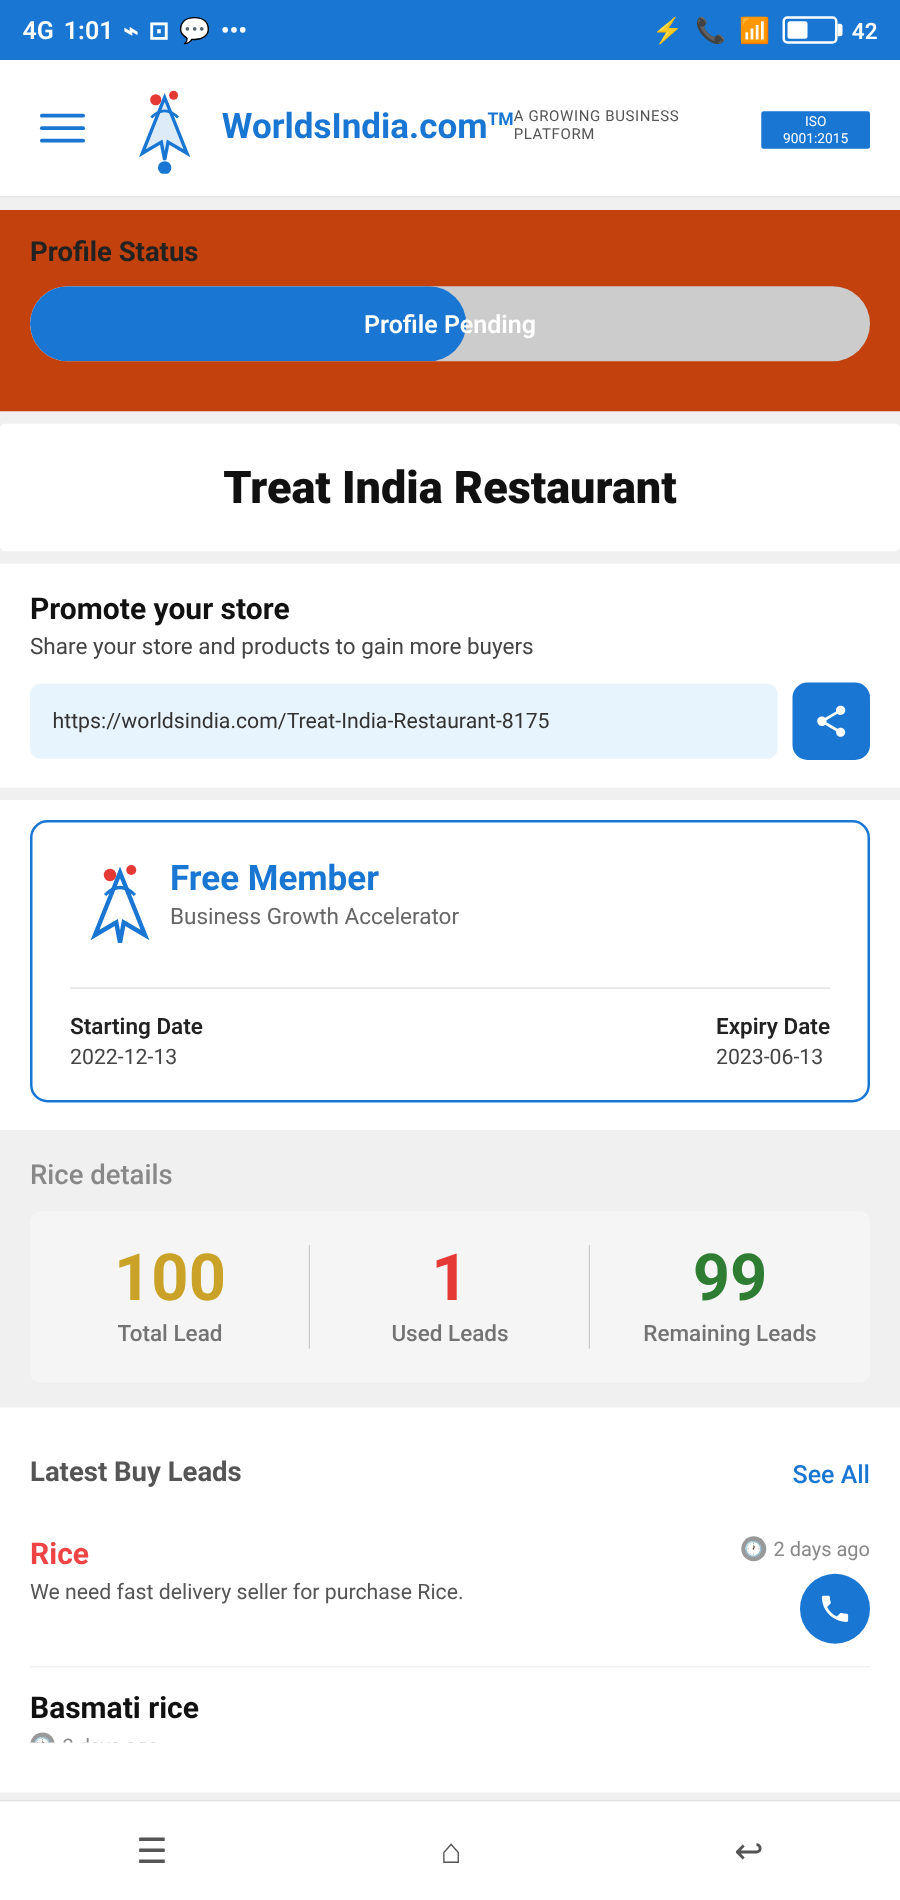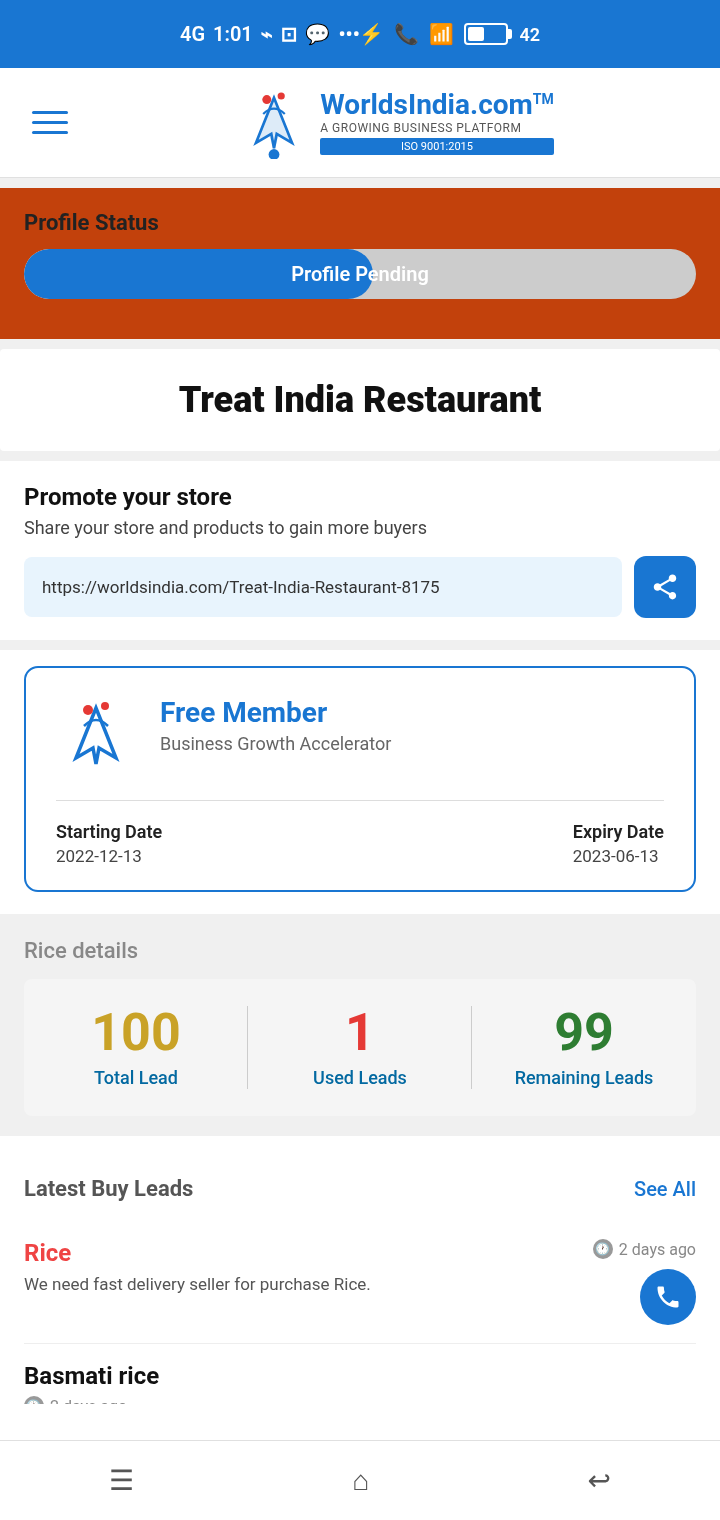--- a/index.html
+++ b/index.html
@@ -9,24 +9,24 @@
       min-height: 1520px;
       font-family: -apple-system, BlinkMacSystemFont, 'Segoe UI', Roboto, Arial, sans-serif;
       background: #f0f0f0;
       overflow-x: hidden;
     }
 
     
     .status-bar {
       background: #1976D2;
       color: white;
-      height: 68px;
-      display: flex;
-      align-items: center;
-      justify-content: center;
+      height: 48px;
+      display: flex;
+      align-items: center;
+      justify-content: space-between;
       padding: 0 18px;
       font-size: 22px;
       font-weight: 600;
     }
     .status-left { display: flex; align-items: center; gap: 8px; font-size: 20px; }
     .status-right { display: flex; align-items: center; gap: 10px; font-size: 20px; }
     .battery-icon {
       border: 2px solid white;
       border-radius: 4px;
       width: 44px;
@@ -88,21 +88,21 @@
       display: flex;
       align-items: center;
       gap: 10px;
     }
     .logo-icon {
       width: 72px;
       height: 72px;
     }
     .logo-text-block {
       display: flex;
-      flex-direction: column;
+      flex-direction: row;
     }
     .logo-title {
       font-size: 28px;
       font-weight: 700;
       color: #1976D2;
       line-height: 1.1;
     }
     .logo-title span { color: #F44336; }
     .logo-subtitle {
       font-size: 12px;
@@ -128,21 +128,21 @@
     }
     .profile-status-label {
       font-size: 22px;
       font-weight: 700;
       color: #222;
       margin-bottom: 14px;
     }
     .progress-bar-container {
       background: #ccc;
       border-radius: 30px;
-      height: 50px;
+      height: 60px;
       position: relative;
       overflow: hidden;
     }
     .progress-bar-fill {
       background: #1976D2;
       height: 100%;
       border-radius: 30px;
       width: 52%;
       display: flex;
       align-items: center;
@@ -227,21 +227,20 @@
       margin-top: 10px;
     }
     .member-card {
       border: 2px solid #1976D2;
       border-radius: 14px;
       padding: 28px 30px 24px;
     }
     .member-card-top {
       display: flex;
       align-items: flex-start;
-      gap: 24px;
       margin-bottom: 24px;
     }
     .member-logo {
       width: 80px;
       height: 80px;
     }
     .member-info { flex: 1; }
     .member-type {
       font-size: 28px;
       font-weight: 700;
@@ -308,21 +307,21 @@
       font-size: 52px;
       font-weight: 700;
       line-height: 1;
       margin-bottom: 8px;
     }
     .lead-number.gold { color: #c9a227; }
     .lead-number.red { color: #e53935; }
     .lead-number.green { color: #2e7d32; }
     .lead-label {
       font-size: 18px;
-      color: #0369a1;
+      color: #737373;
       font-weight: 500;
     }
 
     
     .latest-leads-section {
       background: white;
       padding: 40px 24px;
       margin-top: 20px;
     }
     .latest-leads-header {

